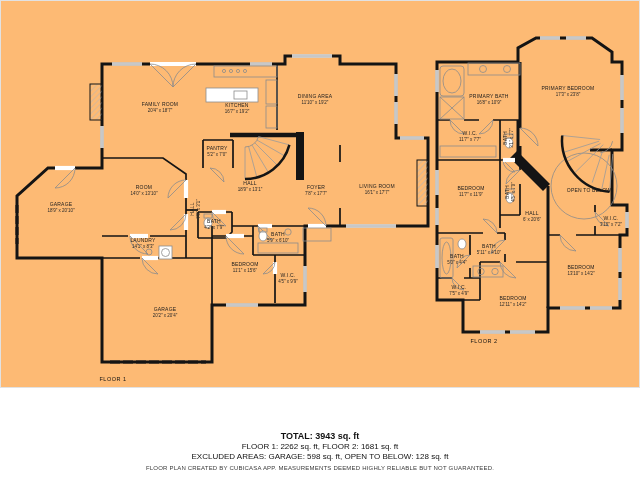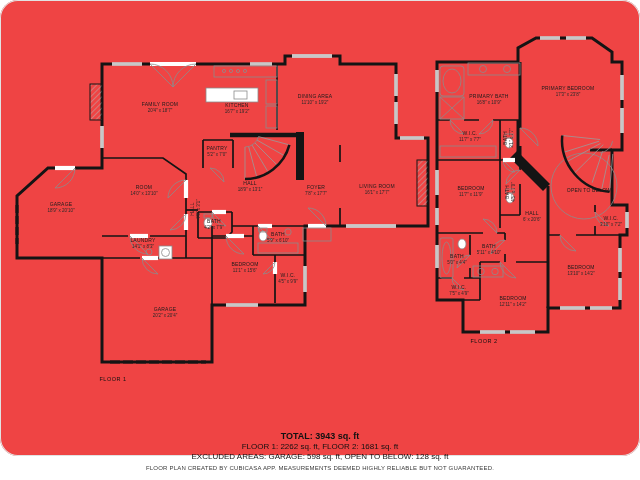--- a/index.html
+++ b/index.html
@@ -1,17 +1,17 @@
 <!DOCTYPE html>
 <html><head>
 <meta charset="utf-8">
 <style>
   html,body{margin:0;padding:0;background:#ffffff;}
   body{width:640px;height:480px;overflow:hidden;font-family:"Liberation Sans", sans-serif;}
-  .stage{position:relative;width:640px;height:456px;background:#ef4444;box-shadow:inset 0 0 0 1px #e2e2e2;border-radius:18px;}
+  .stage{position:relative;width:640px;height:388px;background:#fdba74;box-shadow:inset 0 0 0 1px #e2e2e2;}
   svg{position:absolute;left:0;top:0;}
   .wall{stroke:#141414;fill:none;}
   .w3{stroke-width:3px;}
   .w2{stroke-width:1.7px;}
   .w4{stroke-width:4.5px;}
   .gap{stroke:#ffffff;stroke-width:4.2px;fill:none;}
   .win-u{stroke:#ededed;stroke-width:3.4px;fill:none;}
   .win{stroke:#9a9a9a;stroke-width:.9px;fill:none;}
   .fix{stroke:#8c8c8c;stroke-width:.8px;fill:#ffffff;}
   .fixn{stroke:#8c8c8c;stroke-width:.8px;fill:none;}

